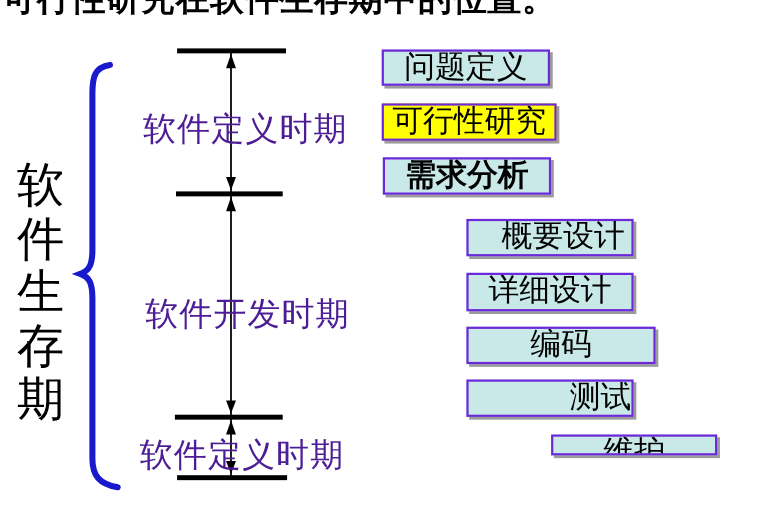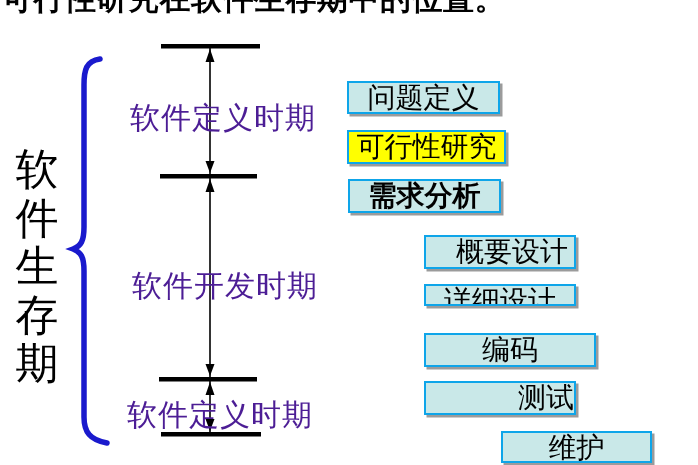--- a/index.html
+++ b/index.html
@@ -49,38 +49,37 @@
     letter-spacing: 1px;
     white-space: nowrap;
     color: #4c1d95;
   }
   .period-0 { left: 130px; top: 102px; }
   .period-1 { left: 132px; top: 270px; }
   .period-2 { left: 127px; top: 399px; }
   
   .stage {
     position: absolute;
-    border: 2px solid #0ea5e9;
+    border: 2px solid #6d28d9;
     box-shadow: 2.5px 2.5px 0 0 #9b9b9b;
     text-align: center;
     font-size: 28px;
     line-height: 29px;
     white-space: nowrap;
     overflow: hidden;
     background: #c9e8e8;
-    margin-top: 36px;
   }
   .stage-0 { left: 347px; top: 45px;  width: 153px; height: 33px; }
   .stage-1 { left: 347px; top: 94px;  width: 159px; height: 34px; }
   .stage-2 { left: 348px; top: 143px; width: 153px; height: 34px; font-weight: bold; }
   .stage-3 { left: 424px; top: 199px; width: 152px; height: 34px; }
-  .stage-4 { left: 424px; top: 248px; width: 152px; height: 22px; }
+  .stage-4 { left: 424px; top: 248px; width: 152px; height: 35px; }
   .stage-5 { left: 424px; top: 297px; width: 172px; height: 34px; }
   .stage-6 { left: 424px; top: 345px; width: 152px; height: 34px; text-align: right; }
-  .stage-7 { left: 501px; top: 395px; width: 151px; height: 32px; }
+  .stage-7 { left: 501px; top: 395px; width: 151px; height: 19px; }
 </style>
 </head>
 <body>
 
 <div class="slide-title">可行性研究在软件生存期中的位置。</div>
 
 <div class="lifecycle-label">
   <span>软</span>
   <span>件</span>
   <span>生</span>

